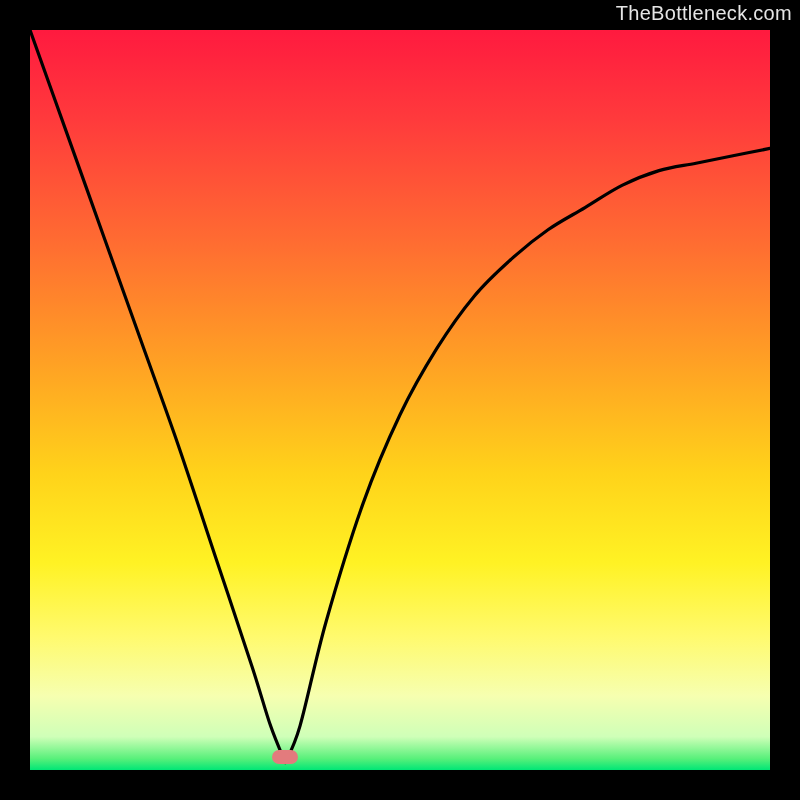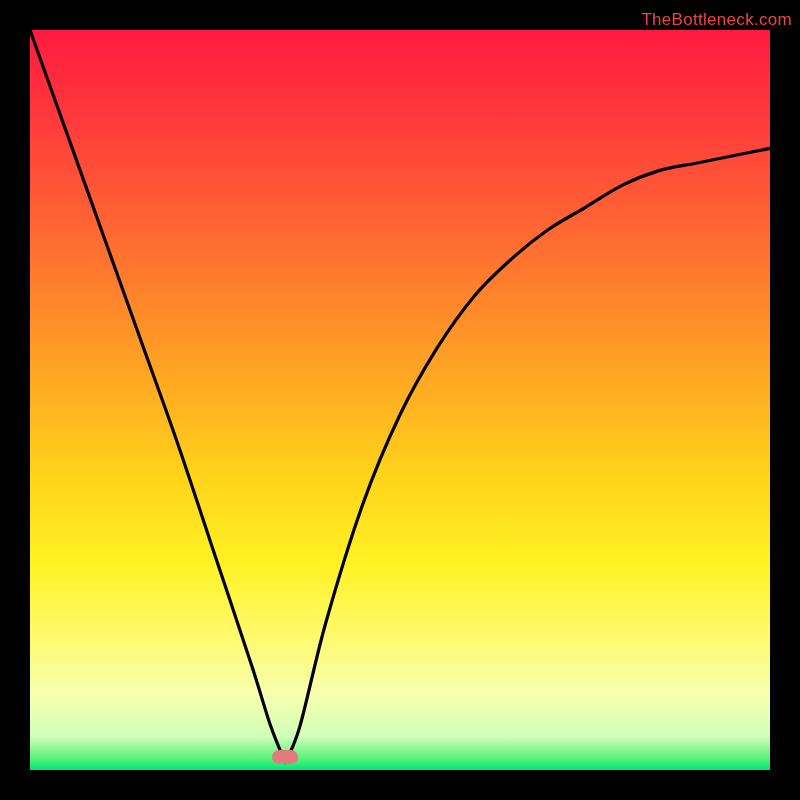--- a/index.html
+++ b/index.html
@@ -11,24 +11,24 @@
     font-family: Arial, Helvetica, sans-serif;
   }
   .frame {
     position: relative;
     width: 800px;
     height: 800px;
     background: #000;
   }
   .watermark {
     position: absolute;
-    top: 10px;
+    top: 2px;
     right: 8px;
-    color: #ef4444;
-    font-size: 17px;
+    color: #e5e5e5;
+    font-size: 20px;
     font-weight: 500;
     letter-spacing: 0.3px;
   }
   .plot-area {
     position: absolute;
     left: 30px;
     top: 30px;
     width: 740px;
     height: 740px;
     overflow: hidden;

